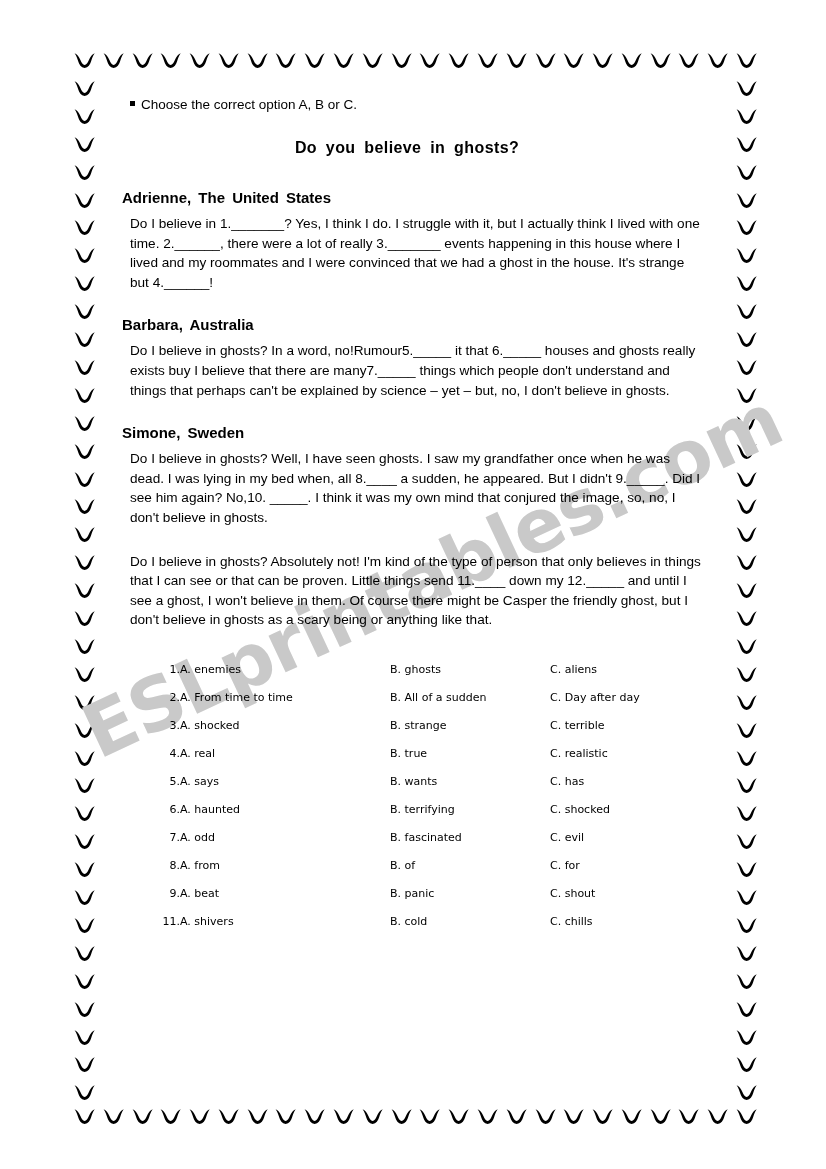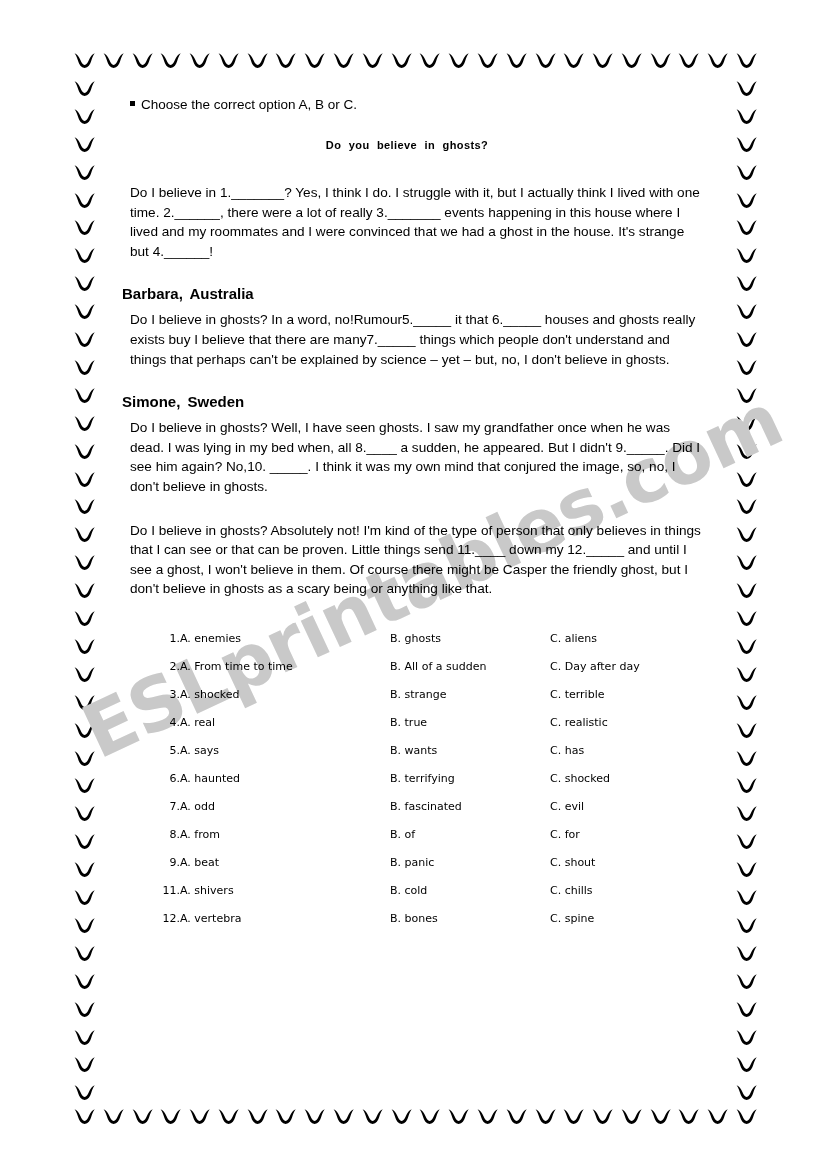--- a/index.html
+++ b/index.html
@@ -75,21 +75,21 @@
     position: absolute;
     left: 0;
     top: 5px;
     width: 5px;
     height: 5px;
     background: #000;
   }
 
   .worksheet-title {
     text-align: center;
-    font-size: 11px;
+    font-size: 16px;
     font-weight: bold;
     letter-spacing: 0.4px;
     word-spacing: 4px;
     margin: 26px 0 0 0;
     padding-right: 18px;
   }
 
   .person-block { margin-top: 24px; }
   .person-block.first { margin-top: 32px; }
 
@@ -747,20 +747,21 @@
   <div class="content">
 
     <p class="instruction">
       <span class="bullet"></span>
       <span>Choose the correct option A, B or C.</span>
     </p>
 
     <h1 class="worksheet-title">Do  you  believe  in  ghosts?</h1>
 
     <div class="person-block first">
+      <div class="person-name">Adrienne,  The  United  States</div>
       <p class="person-text">Do I believe in 1._______? Yes, I think I do. I struggle with it, but I actually think I lived with one time. 2.______, there were a lot of really 3._______ events happening in this house where I lived and my roommates and I were convinced that we had a ghost in the house. It's strange but 4.______!</p>
     </div>
 
     <div class="person-block">
       <div class="person-name">Barbara,  Australia</div>
       <p class="person-text">Do I believe in ghosts? In a word, no!Rumour5._____ it that 6._____ houses and ghosts really exists buy I believe that there are many7._____ things which people don't understand and things that perhaps can't be explained by science – yet – but, no, I don't believe in ghosts.</p>
     </div>
 
     <div class="person-block">
       <div class="person-name">Simone,  Sweden</div>
@@ -826,23 +827,17 @@
             <td class="opt-a">A. beat</td>
             <td class="opt-b">B. panic</td>
             <td class="opt-c">C. shout</td>
           </tr>
           <tr>
             <td class="opt-num">11.</td>
             <td class="opt-a">A. shivers</td>
             <td class="opt-b">B. cold</td>
             <td class="opt-c">C. chills</td>
           </tr>
-          <tr>
-            <td class="opt-num">12.</td>
-            <td class="opt-a">A. vertebra</td>
-            <td class="opt-b">B. bones</td>
-            <td class="opt-c">C. spine</td>
-          </tr>
         </tbody>
     </table>
 
   </div>
 </div>
 
 </body></html>

